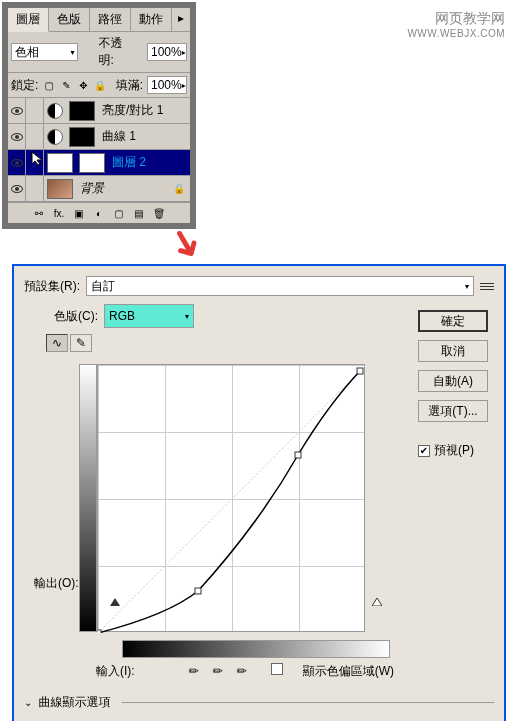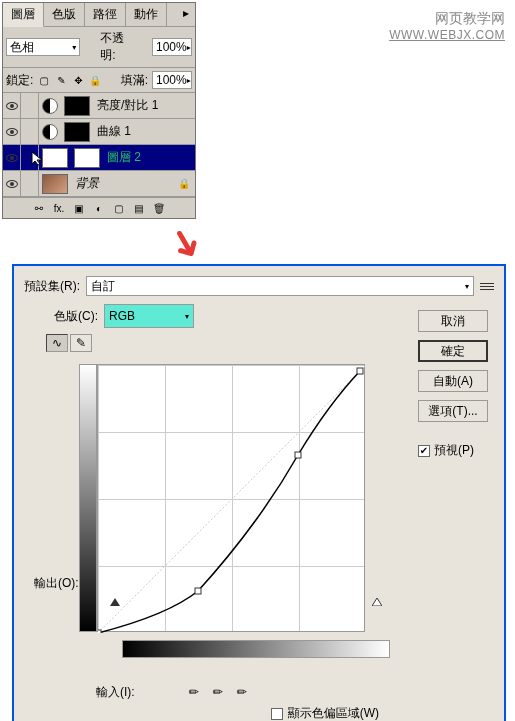--- a/index.html
+++ b/index.html
@@ -1,53 +1,53 @@
 <!DOCTYPE html>
 <html><head>
 <meta charset="utf-8">
 <style>
 * { box-sizing: border-box; margin: 0; padding: 0; font-family: "Microsoft YaHei", sans-serif; font-size: 12px; }
 body { background: #fff; width: 515px; height: 721px; position: relative; }
 
 
-.layers-panel { position: absolute; top: 2px; left: 2px; width: 194px; background: #d4d0c8; border: 1px solid #737373; }
+.layers-panel { position: absolute; top: 2px; left: 2px; width: 194px; background: #d4d0c8; border: 6px solid #737373; }
 .tabs { display: flex; background: #d4d0c8; border-bottom: 1px solid #999; }
 .tab { padding: 3px 8px; border-right: 1px solid #999; cursor: pointer; }
 .tab.active { background: #e8e4dc; border-bottom: 1px solid #e8e4dc; margin-bottom: -1px; }
 .panel-menu { margin-left: auto; padding: 3px 6px; }
 .row1 { display: flex; align-items: center; padding: 3px; gap: 20px; border-bottom: 1px solid #999; }
 .select1 { width: 90px; height: 18px; background: #fff; border: 1px solid #999; padding: 0 3px; display: flex; align-items: center; justify-content: space-between; }
 .opacity-field { width: 40px; height: 18px; background: #fff; border: 1px solid #999; display: flex; align-items: center; padding: 0 3px; }
 .dropdown-arrow { font-size: 8px; }
 .row2 { display: flex; align-items: center; padding: 3px; gap: 4px; border-bottom: 1px solid #999; }
 .lock-icons { display: flex; gap: 3px; }
 .lock-icon { width: 14px; height: 14px; border: 1px solid transparent; display: flex; align-items: center; justify-content: center; font-size: 10px; }
 .layer-list { background: #c0c0c0; }
 .layer-item { display: flex; align-items: center; height: 26px; border-bottom: 1px solid #999; background: #d4d0c8; }
-.layer-item.selected { background: #000080; color: #22c55e; }
+.layer-item.selected { background: #000080; color: #0ea5e9; }
 .vis-col { width: 18px; height: 100%; display: flex; align-items: center; justify-content: center; border-right: 1px solid #999; }
 .eye { width: 12px; height: 8px; border: 1px solid #333; border-radius: 50%; position: relative; }
 .eye::after { content: ''; position: absolute; width: 4px; height: 4px; background: #333; border-radius: 50%; top: 1px; left: 3px; }
 .link-col { width: 18px; height: 100%; border-right: 1px solid #999; display: flex; align-items: center; justify-content: center; }
 .adj-icon { width: 16px; height: 16px; border-radius: 50%; background: linear-gradient(90deg, #000 50%, #fff 50%); border: 1px solid #666; margin: 0 3px; }
 .thumb { width: 26px; height: 20px; background: #000; border: 1px solid #666; margin: 0 3px; }
 .thumb.white { background: #fff; }
 .thumb.img { background: linear-gradient(135deg, #8b5a3c, #d4a084); }
 .layer-name { flex: 1; padding-left: 4px; }
 .lock-badge { margin-right: 4px; font-size: 10px; }
 .panel-footer { display: flex; padding: 3px; gap: 6px; justify-content: center; border-top: 1px solid #999; }
 .foot-icon { width: 14px; height: 14px; font-size: 10px; display: flex; align-items: center; justify-content: center; }
 
 
 .red-arrow { position: absolute; top: 220px; left: 170px; font-size: 40px; color: #e53935; transform: rotate(60deg); }
 
 
 .watermark { position: absolute; top: 10px; right: 10px; text-align: right; color: #888; }
 .watermark .cn { font-size: 14px; }
-.watermark .url { font-size: 12px; letter-spacing: 0.5px; text-decoration: underline; }
+.watermark .url { font-size: 10px; letter-spacing: 0.5px; }
 
 
 .curves-dialog { position: absolute; top: 264px; left: 12px; width: 494px; border: 2px solid #0054e3; background: #e8e4dc; }
 .title-bar { background: linear-gradient(180deg, #0054e3, #003db5); color: #fff; padding: 4px 6px; display: flex; align-items: center; justify-content: space-between; height: 22px; }
 .close-x { width: 16px; height: 14px; background: #c0504d; color: #fff; display: flex; align-items: center; justify-content: center; border: 1px outset #ddd; font-size: 10px; }
 .dialog-body { padding: 10px; position: relative; }
 .preset-row { display: flex; align-items: center; gap: 6px; margin-bottom: 8px; }
 .preset-select { flex: 1; height: 20px; background: #fff; border: 1px solid #999; display: flex; align-items: center; justify-content: space-between; padding: 0 4px; }
 .menu-icon { width: 14px; height: 14px; display: flex; flex-direction: column; gap: 2px; justify-content: center; }
 .menu-icon span { height: 1px; background: #333; }
@@ -59,21 +59,21 @@
 .curve-area { display: flex; margin-left: 10px; margin-bottom: 8px; }
 .y-gradient { width: 18px; height: 268px; background: linear-gradient(0deg, #000, #fff); border: 1px solid #999; margin-top: 30px; }
 .grid-container { position: relative; }
 .grid { width: 268px; height: 268px; background: #fff; border: 1px solid #999; position: relative; margin-top: 30px; }
 .grid::before { content: ''; position: absolute; inset: 0; background-image: linear-gradient(#ccc 1px, transparent 1px), linear-gradient(90deg, #ccc 1px, transparent 1px); background-size: 67px 67px; }
 .curve-svg { position: absolute; top: 0; left: 0; }
 .x-gradient { width: 268px; height: 18px; background: linear-gradient(90deg, #000, #fff); border: 1px solid #999; margin-left: 32px; margin-top: 4px; }
 .input-row { display: flex; align-items: center; margin-left: 72px; margin-top: 4px; gap: 20px; }
 .eyedroppers { display: flex; gap: 6px; margin-left: 30px; }
 .eyedropper { width: 18px; height: 18px; display: flex; align-items: center; justify-content: center; transform: rotate(-45deg); }
-.checkbox-row { display: flex; align-items: center; gap: 5px; margin-top: 43px; }
+.checkbox-row { display: flex; align-items: flex-start; gap: 20px; }
 .checkbox { width: 12px; height: 12px; border: 1px solid #666; background: #fff; }
 .display-options { padding: 6px 0; margin-top: 8px; display: flex; align-items: center; gap: 6px; }
 .expand-arrow { font-size: 10px; }
 .side-buttons { position: absolute; right: 16px; top: 44px; display: flex; flex-direction: column; gap: 8px; }
 .dlg-btn { width: 70px; height: 22px; border: 1px solid #999; background: #e8e4dc; display: flex; align-items: center; justify-content: center; }
 .dlg-btn.default { border: 2px solid #333; }
 .dlg-btn.disabled { color: #999; }
 .preview-check { display: flex; align-items: center; gap: 4px; margin-top: 12px; }
 .checkmark { width: 12px; height: 12px; border: 1px solid #666; background: #fff; display: flex; align-items: center; justify-content: center; font-size: 10px; }
 .cursor-icon { position: absolute; width: 16px; height: 16px; }
@@ -236,22 +236,22 @@
         <span>顯示色偏區域(W)</span>
       </div>
     </div>
     <div class="display-options">
       <span class="expand-arrow">⌄</span>
       <span>曲線顯示選項</span>
       <div style="flex:1;border-top:1px solid #999;margin-left:6px"></div>
     </div>
 
     <div class="side-buttons">
+      <div class="dlg-btn default">確定</div>
       <div class="dlg-btn">取消</div>
-      <div class="dlg-btn default">確定</div>
       <div class="dlg-btn">自動(A)</div>
       <div style="display:flex;align-items:flex-end">
         <div class="dlg-btn">選項(T)...</div>
       </div>
       <div class="preview-check">
         <div class="checkmark">✔</div>
         <span>預視(P)</span>
       </div>
     </div>
   </div>

